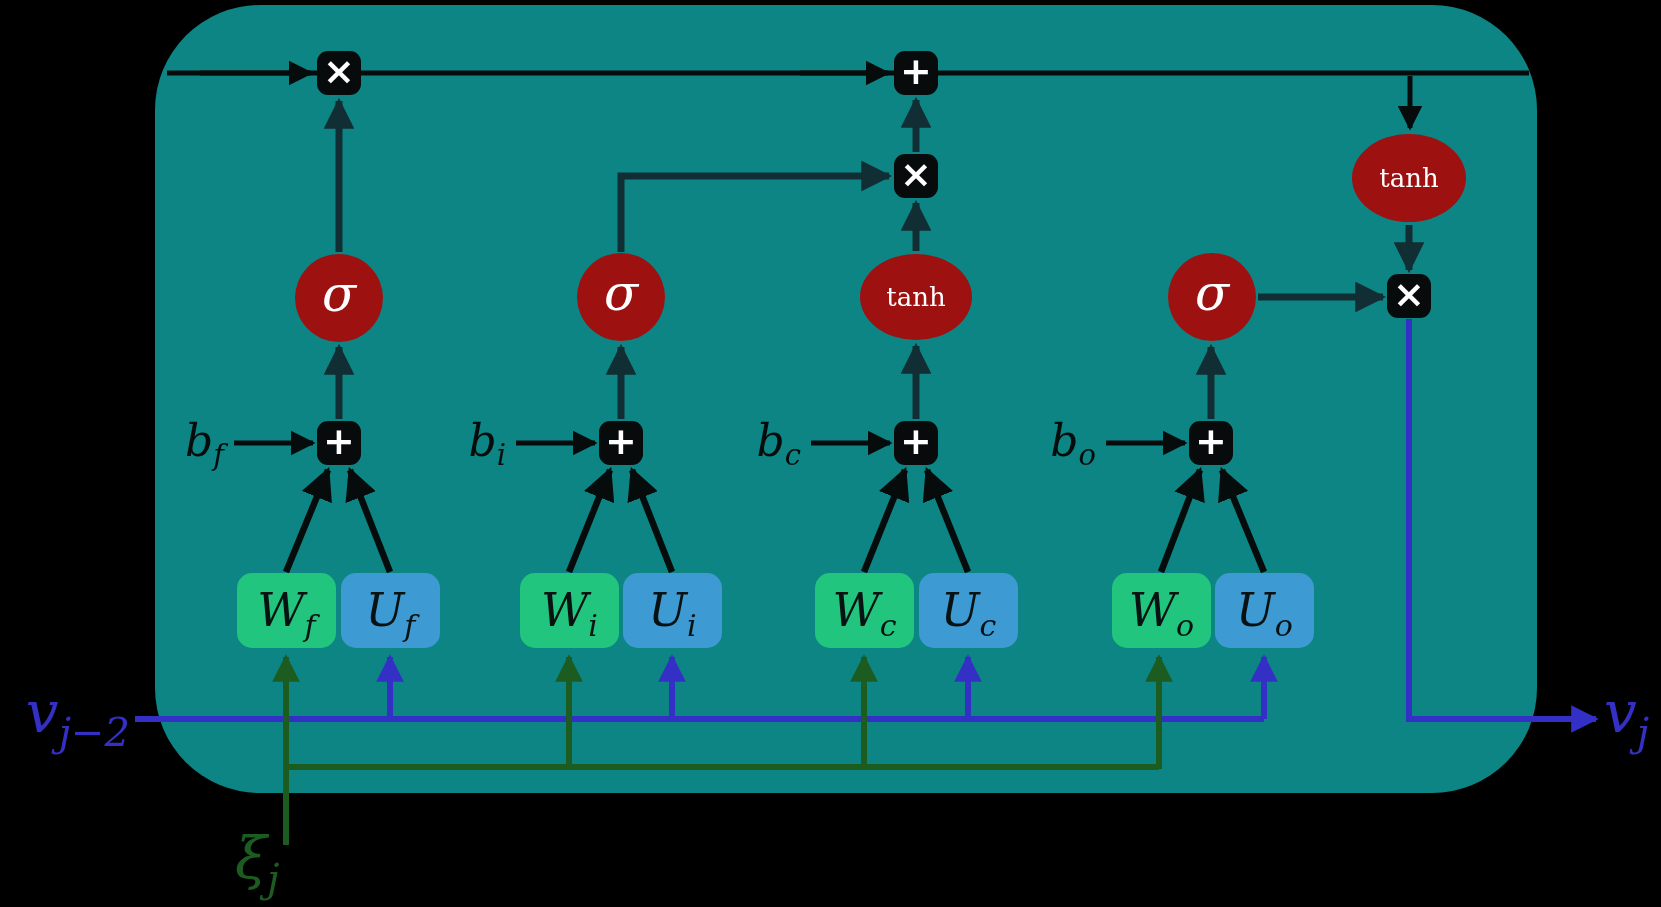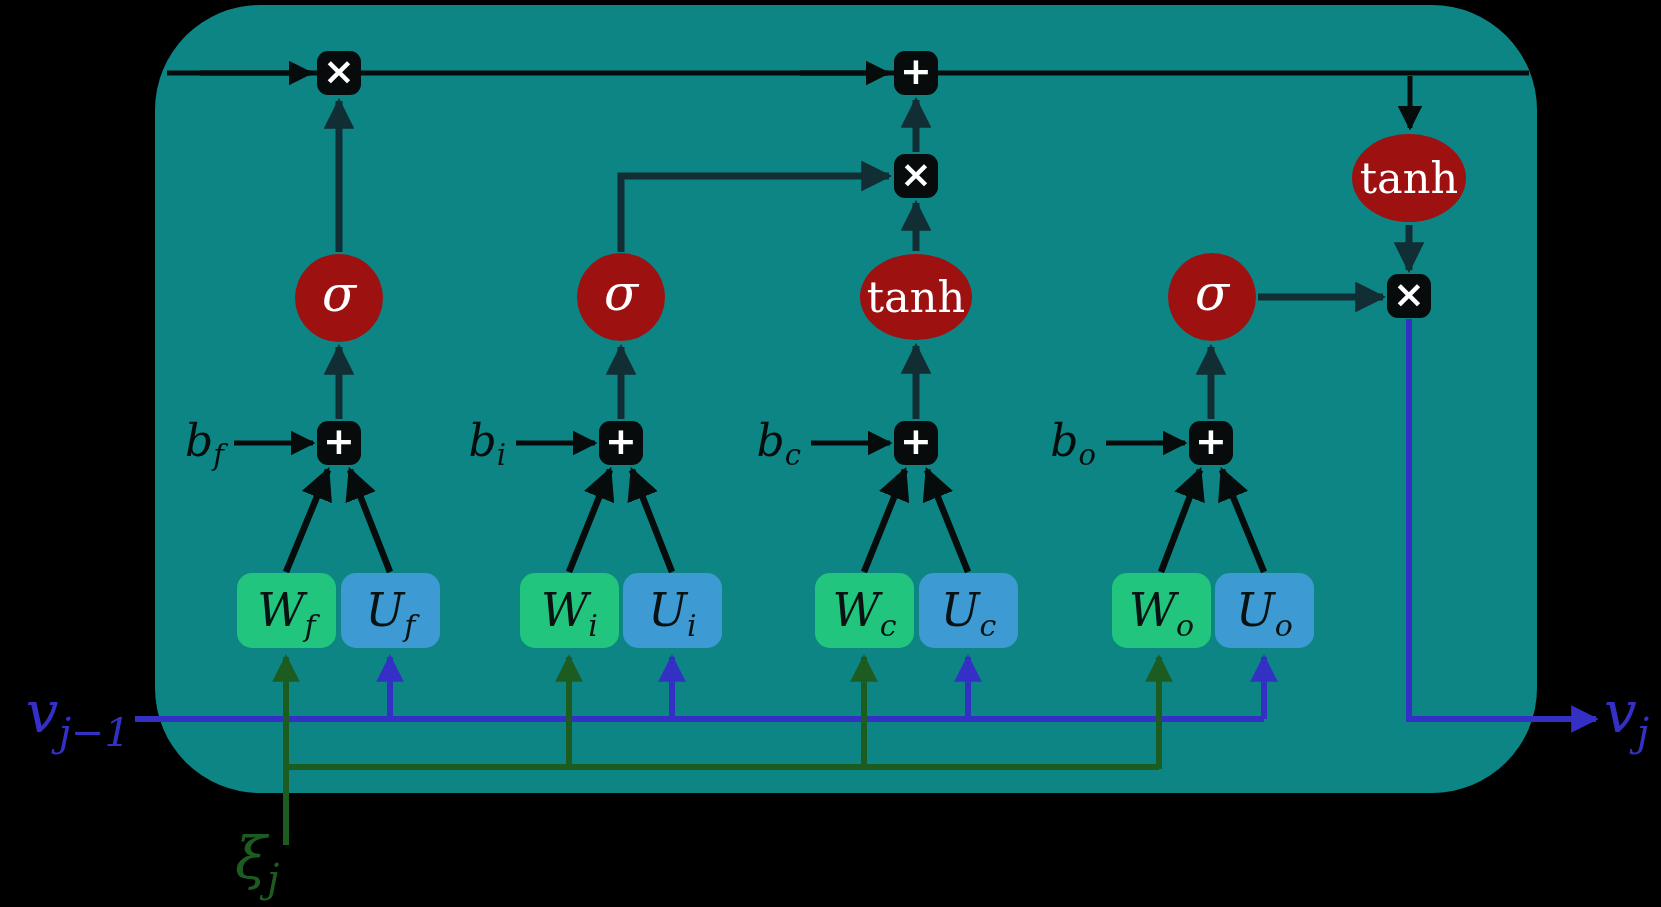--- a/index.html
+++ b/index.html
@@ -24,21 +24,21 @@
     display:flex;align-items:center;justify-content:center;
     font-family:"DejaVu Sans",sans-serif;font-weight:bold;font-size:38px;line-height:1;
   }
   .op span{transform:translateY(-2px);}
   .act{
     position:absolute;background:var(--activation_fill,#9D1111);color:var(--activation_text,#fff);
     display:flex;align-items:center;justify-content:center;border-radius:50%;
   }
   .sigma{width:88px;height:88px;font-style:italic;font-size:50px;}
   .sigma span{transform:translateY(-4px);}
-  .tanh{font-size:43px;}
+  .tanh{font-size:26px;}
   .box{
     position:absolute;width:99px;height:75px;border-radius:15px;
     display:flex;align-items:baseline;justify-content:center;
     font-style:italic;font-size:46px;color:var(--box_text,#081212);line-height:75px;
   }
   .box .sb{font-size:30px;line-height:75px;transform:translateY(10px);}
   .wbox{background:var(--weight_box_fill,#21C57D);}
   .ubox{background:var(--recurrent_box_fill,#3D9AD2);}
   .bias{
     position:absolute;width:120px;font-style:italic;font-size:44px;line-height:50px;
@@ -219,21 +219,21 @@
       <span>b</span>
       <span class="sb">c</span>
     </div>
   <div class="bias" style="left:976px;top:416px;">
       <span>b</span>
       <span class="sb">o</span>
     </div>
 
   <div class="iolabel blue right-align" style="left:-8px;top:680px;width:138px;">
     <span>v</span>
-      <span class="sb">j−1</span>
+      <span class="sb">j−2</span>
   </div>
   <div class="iolabel green" style="left:235px;top:826px;">
     <span>ξ</span>
       <span class="sb">j</span>
   </div>
   <div class="iolabel blue" style="left:1604px;top:680px;">
     <span>v</span>
       <span class="sb">j</span>
   </div>
 

